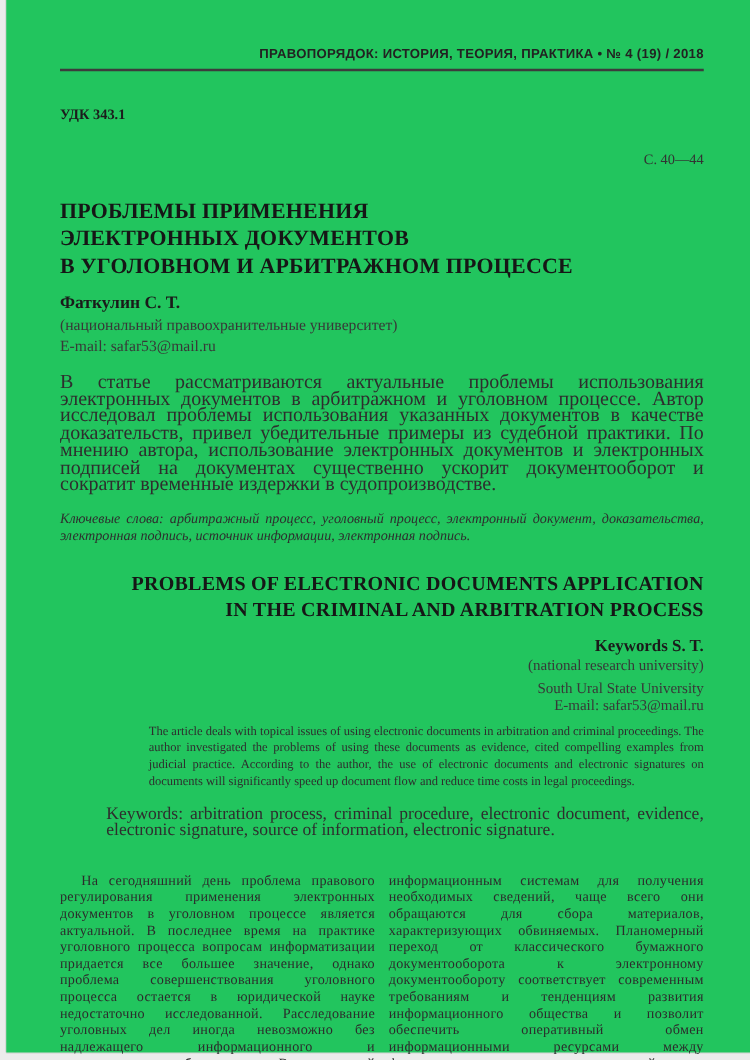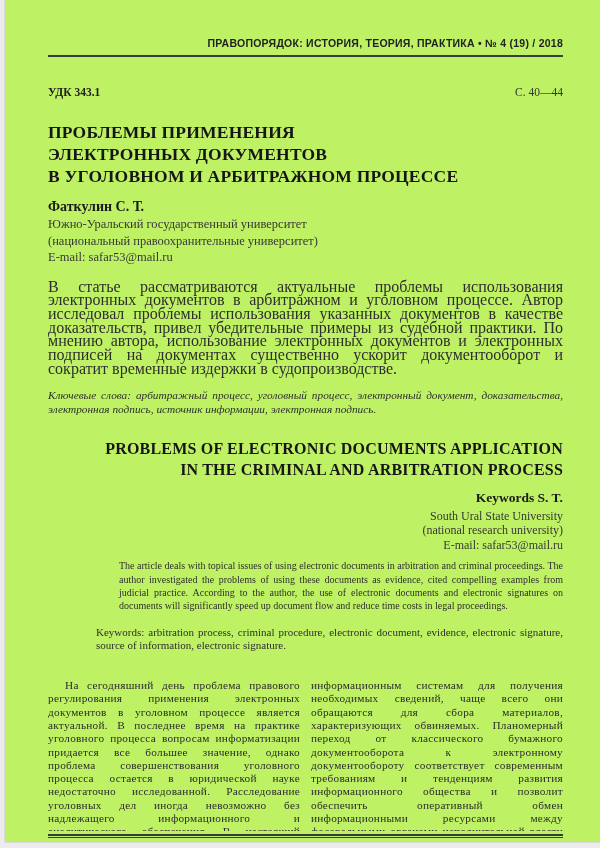--- a/index.html
+++ b/index.html
@@ -6,21 +6,21 @@
   body{
     width:600px;height:848px;
     background:#ececec;
     font-family:"Liberation Serif","DejaVu Serif",serif;
     position:relative;
     overflow:hidden;
   }
   .page{
     position:absolute;left:5px;top:0;
     width:595px;height:842px;
-    background:#bef264;
+    background:#22c55e;
     box-shadow:-1px 0 0 #d9d9d9, 0 1px 0 #d9d9d9;
   }
   .content{
     padding:37px 37px 0 43px;
     color:#2d2d2d;
   }
   
   .running-head{
     text-align:right;
     font-family:"Liberation Sans","DejaVu Sans",sans-serif;
@@ -36,21 +36,21 @@
   }
   
   .meta-row{
     margin-top:29px;
     display:flex;
     justify-content:space-between;
     font-size:11.5px;
     text-align:right;
   }
   .meta-row .udc{font-weight:bold;color:#1c1c1c;}
-  .meta-row .pages{color:#333;}
+  .meta-row .pages{color:#333;margin-top:36px;}
   
   .title-ru{
     margin:23px 0 0 0;
     font-size:17.5px;
     line-height:22px;
     font-weight:bold;
     color:#161616;
     white-space:pre-line;
     letter-spacing:.2px;
   }
@@ -110,22 +110,22 @@
   }
   .affil-en.first{margin-top:4px;}
   .abstract-en{
     margin:7px 0 0 71px;
     font-size:10px;
     line-height:13.3px;
     text-align:justify;
     color:#2e2e2e;
   }
   .keywords-en{
-    margin:13px 0 0 48px;
-    font-size:11px;
+    margin:13px 0 0 37px;
+    font-size:14px;
     line-height:13.3px;
     text-align:justify;
     color:#2e2e2e;
   }
   
   .columns{
     margin-top:27px;
     display:flex;
     gap:11px;
     height:152px;
@@ -171,33 +171,32 @@
     <div class="meta-row">
       <span class="udc">УДК 343.1</span>
       <span class="pages">С. 40—44</span>
     </div>
 
     <h1 class="title-ru">ПРОБЛЕМЫ ПРИМЕНЕНИЯ
 ЭЛЕКТРОННЫХ ДОКУМЕНТОВ
 В УГОЛОВНОМ И АРБИТРАЖНОМ ПРОЦЕССЕ</h1>
 
     <div class="author-ru">Фаткулин С. Т.</div>
-    <div class="affil">Южно-Уральский государственный университет</div>
     <div class="affil">(национальный правоохранительные университет)</div>
     <div class="affil">E-mail: safar53@mail.ru</div>
 
     <p class="abstract-ru">В статье рассматриваются актуальные проблемы использования электронных документов в арбитражном и уголовном процессе. Автор исследовал проблемы использования указанных документов в качестве доказательств, привел убедительные примеры из судебной практики. По мнению автора, использование электронных документов и электронных подписей на документах существенно ускорит документооборот и сократит временные издержки в судопроизводстве.</p>
     <p class="keywords-ru">Ключевые слова: арбитражный процесс, уголовный процесс, электронный документ, доказательства, электронная подпись, источник информации, электронная подпись.</p>
 
     <h2 class="title-en">PROBLEMS OF ELECTRONIC DOCUMENTS APPLICATION
 IN THE CRIMINAL AND ARBITRATION PROCESS</h2>
 
     <div class="author-en">Keywords S. T.</div>
+    <div class="affil-en">(national research university)</div>
     <div class="affil-en first">South Ural State University</div>
-    <div class="affil-en">(national research university)</div>
     <div class="affil-en">E-mail: safar53@mail.ru</div>
 
     <p class="abstract-en">The article deals with topical issues of using electronic documents in arbitration and criminal proceedings. The author investigated the problems of using these documents as evidence, cited compelling examples from judicial practice. According to the author, the use of electronic documents and electronic signatures on documents will significantly speed up document flow and reduce time costs in legal proceedings.</p>
     <p class="keywords-en">Keywords: arbitration process, criminal procedure, electronic document, evidence, electronic signature, source of information, electronic signature.</p>
 
     <div class="columns">
       <div class="col">
         <p class="indent">На сегодняшний день проблема правового регулирования применения электронных документов в уголовном процессе является актуальной. В последнее время на практике уголовного процесса вопросам информатизации придается все большее значение, однако проблема совершенствования уголовного процесса остается в юридической науке недостаточно исследованной. Расследование уголовных дел иногда невозможно без надлежащего информационного и аналитического обеспечения. В настоящий момент правоохранительные органы регулярно обращаются к многочисленным</p>
       </div>
       <div class="col">

